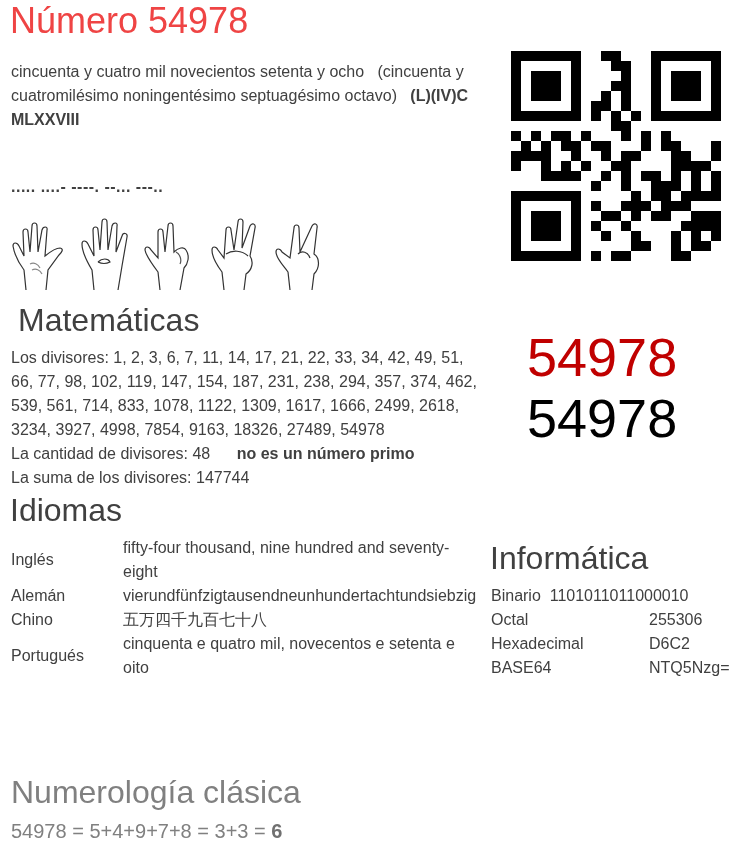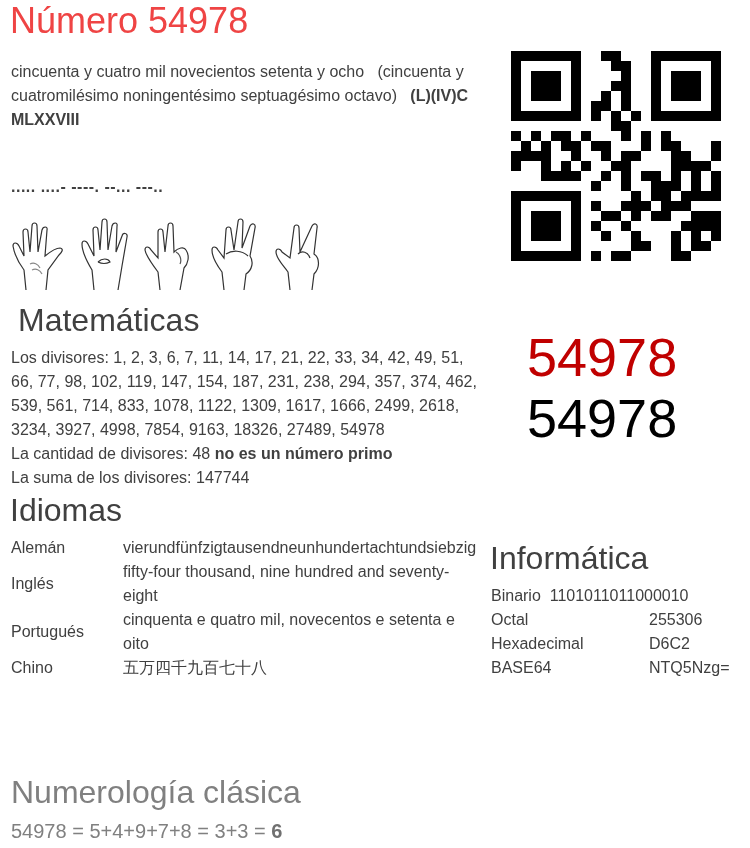--- a/index.html
+++ b/index.html
@@ -529,50 +529,50 @@
 <h2 class="sec" style="left:18px; top:301px;">Matemáticas</h2>
 
 <div class="math">
   <div>
     <span>Los divisores:</span>
     <span>1, 2, 3, 6, 7, 11, 14, 17, 21, 22, 33, 34, 42, 49, 51, 66, 77, 98, 102, 119, 147, 154, 187, 231, 238, 294, 357, 374, 462, 539, 561, 714, 833, 1078, 1122, 1309, 1617, 1666, 2499, 2618, 3234, 3927, 4998, 7854, 9163, 18326, 27489, 54978</span>
   </div>
   <div>
     <span>La cantidad de divisores:</span>
     <span>48</span>
-    <b style="">no es un número primo</b>
+    <b style="margin-left:22px;">no es un número primo</b>
   </div>
   <div>
     <span>La suma de los divisores:</span>
     <span>147744</span>
   </div>
 </div>
 
 <div class="big-red">54978</div>
 <div class="big-black">54978</div>
 
 <h2 class="sec" style="left:10px; top:491px;">Idiomas</h2>
 
 <table class="lang">
   <tbody>
       <tr>
+    <td class="k">Inglés</td>
+    <td>fifty-four thousand, nine hundred and seventy-eight</td>
+  </tr>
+  <tr>
     <td class="k">Alemán</td>
     <td style="word-break:break-all;">vierundfünfzigtausendneunhundertachtundsiebzig</td>
   </tr>
   <tr>
-    <td class="k">Inglés</td>
-    <td>fifty-four thousand, nine hundred and seventy-eight</td>
+    <td class="k">Chino</td>
+    <td>五万四千九百七十八</td>
   </tr>
   <tr>
     <td class="k">Portugués</td>
     <td>cinquenta e quatro mil, novecentos e setenta e oito</td>
-  </tr>
-  <tr>
-    <td class="k">Chino</td>
-    <td>五万四千九百七十八</td>
   </tr>
 </tbody>
   </table>
 
 <h2 class="sec" style="left:490px; top:539px;">Informática</h2>
 
 <table class="comp">
   <tbody>
       <tr>
     <td colspan="2">

